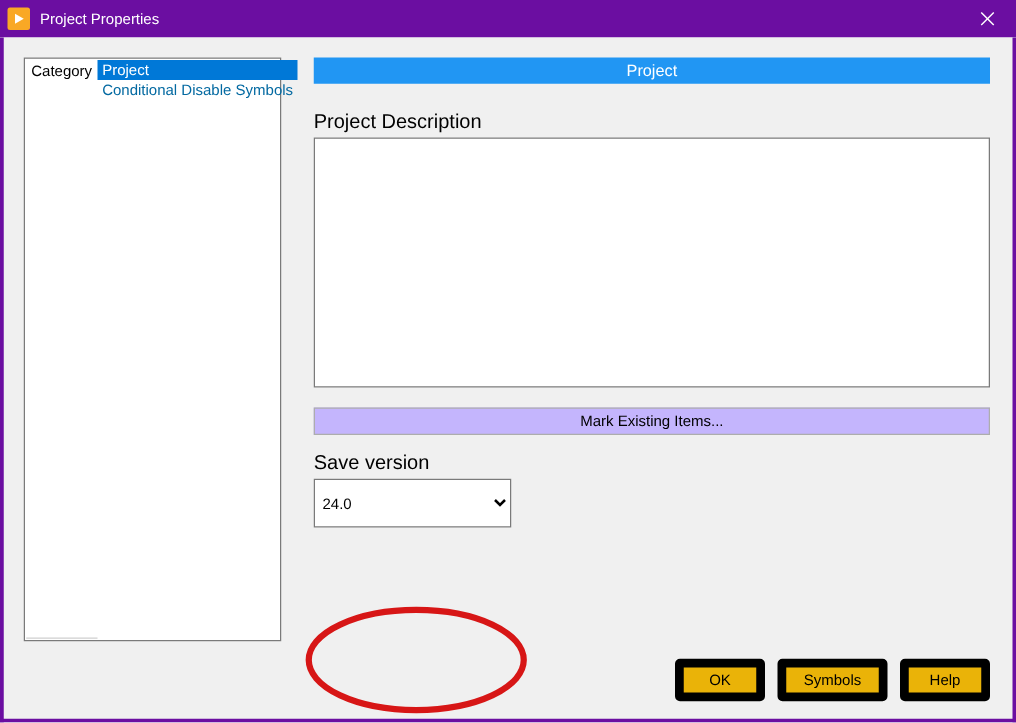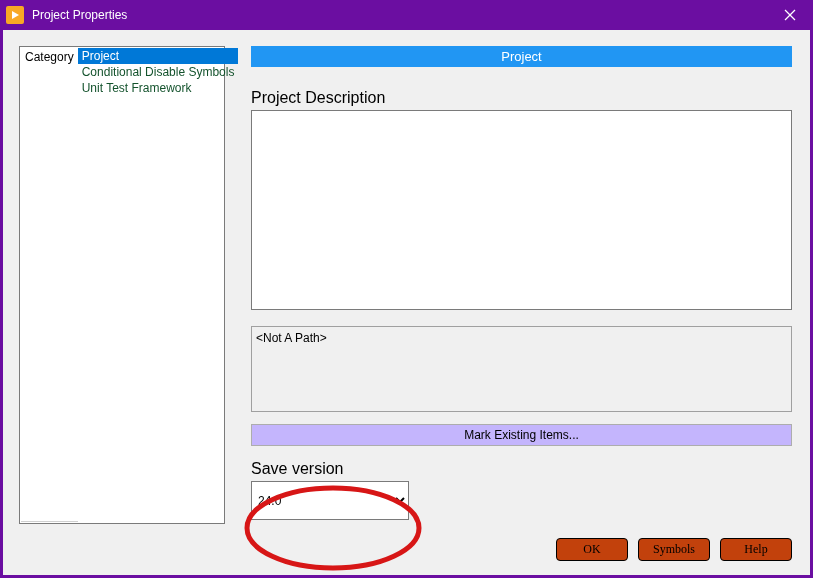--- a/index.html
+++ b/index.html
@@ -65,21 +65,21 @@
     background: #fff;
     border-bottom: 1px solid #d0d0d0;
     padding: 2px 4px;
     font-size: 12px;
     color: #000;
   }
   .sidebar-list { padding-top: 0; }
   .sidebar-item {
     padding: 1px 4px;
     font-size: 12px;
-    color: #14532d;
+    color: #0369a1;
     cursor: pointer;
     white-space: nowrap;
   }
   .sidebar-item.selected {
     background: #0078d7;
     color: #fff;
   }
 
   .main-panel {
     flex: 1;
@@ -154,25 +154,25 @@
 
   .button-row {
     display: flex;
     justify-content: flex-end;
     gap: 10px;
     margin-top: 14px;
   }
   .dlg-btn {
     min-width: 72px;
     padding: 3px 14px;
-    background: #c2410c;
-    border: 1px solid #000000;
+    background: #eab308;
+    border: 7px solid #000000;
     border-radius: 4px;
     font-size: 12px;
-    font-family: Liberation Serif, serif;
+    font-family: Liberation Sans, sans-serif;
     cursor: pointer;
   }
 
   
   .annot {
     position: absolute;
     left: 236px;
     top: 450px;
     width: 188px;
     height: 96px;
@@ -200,31 +200,29 @@
 </div>
 
 <div class="window-body">
 
   <div class="content-row">
     <div class="sidebar">
       <div class="sidebar-header">Category</div>
       <div class="sidebar-list">
         <div class="sidebar-item selected"><span>Project</span></div>
         <div class="sidebar-item"><span>Conditional Disable Symbols</span></div>
-        <div class="sidebar-item"><span>Unit Test Framework</span></div>
       </div>
     </div>
 
     <div class="main-panel">
       <div class="panel-title">Project</div>
 
       <div class="field-label">Project Description</div>
       <textarea class="desc-area" style=""></textarea>
 
-      <div class="path-area">&lt;Not A Path&gt;</div>
 
 
       <button class="mark-btn">Mark Existing Items...</button>
 
       <div class="version-row">
         <div class="field-label">Save version</div>
         <select class="version-select">
           <option>24.0</option>
         </select>
       </div>

